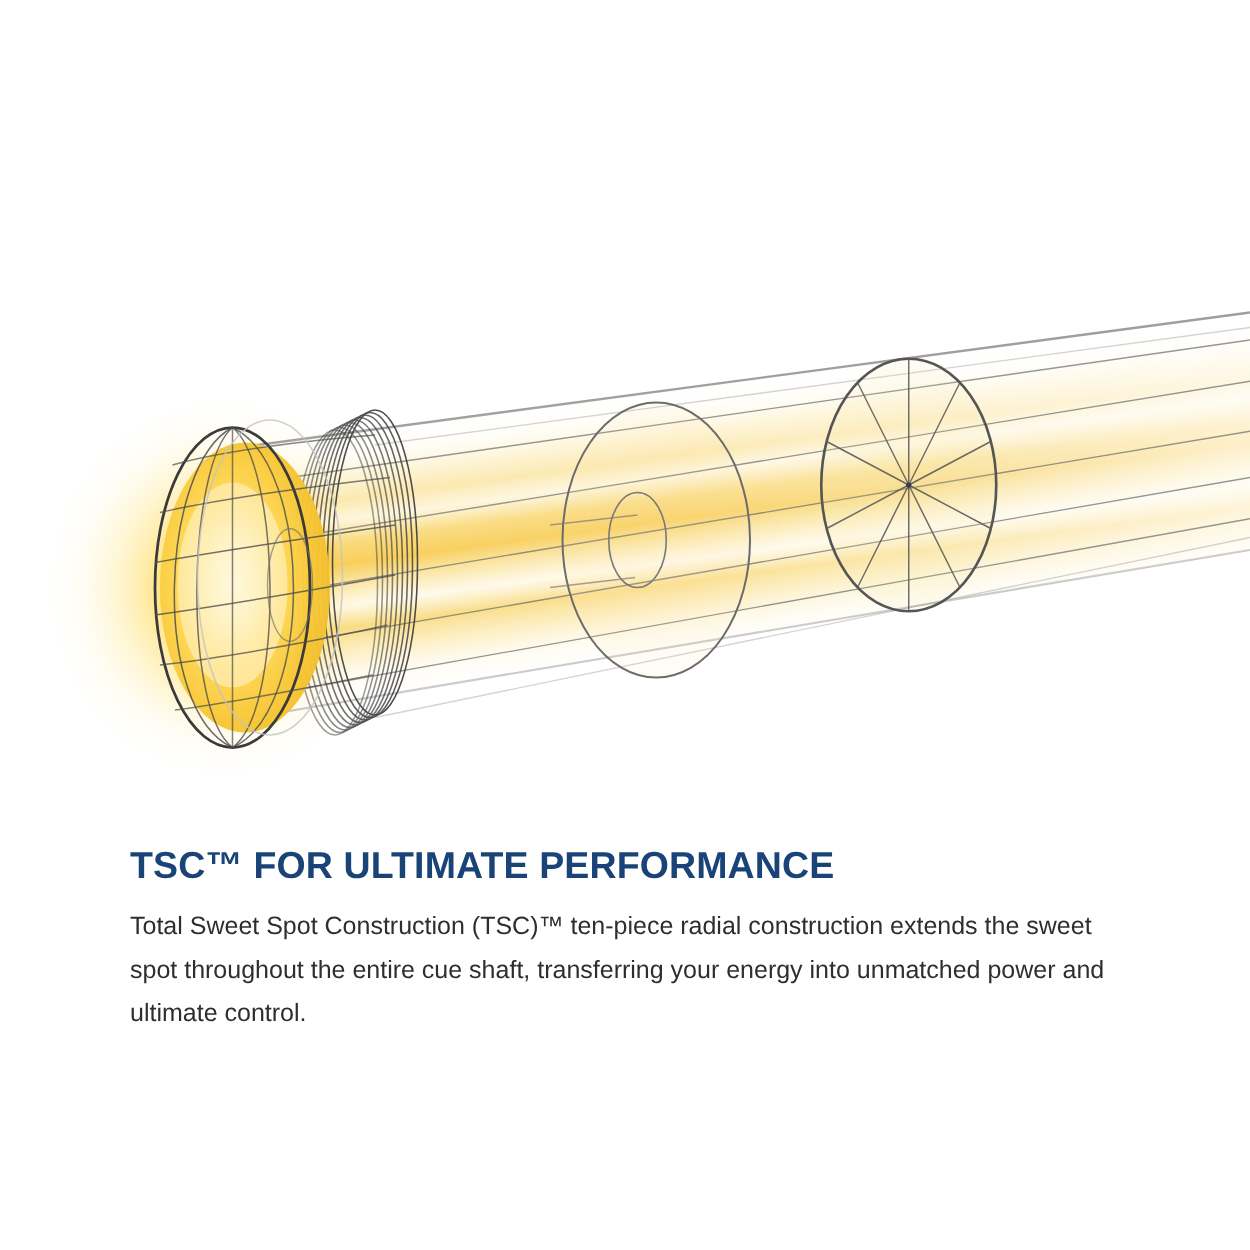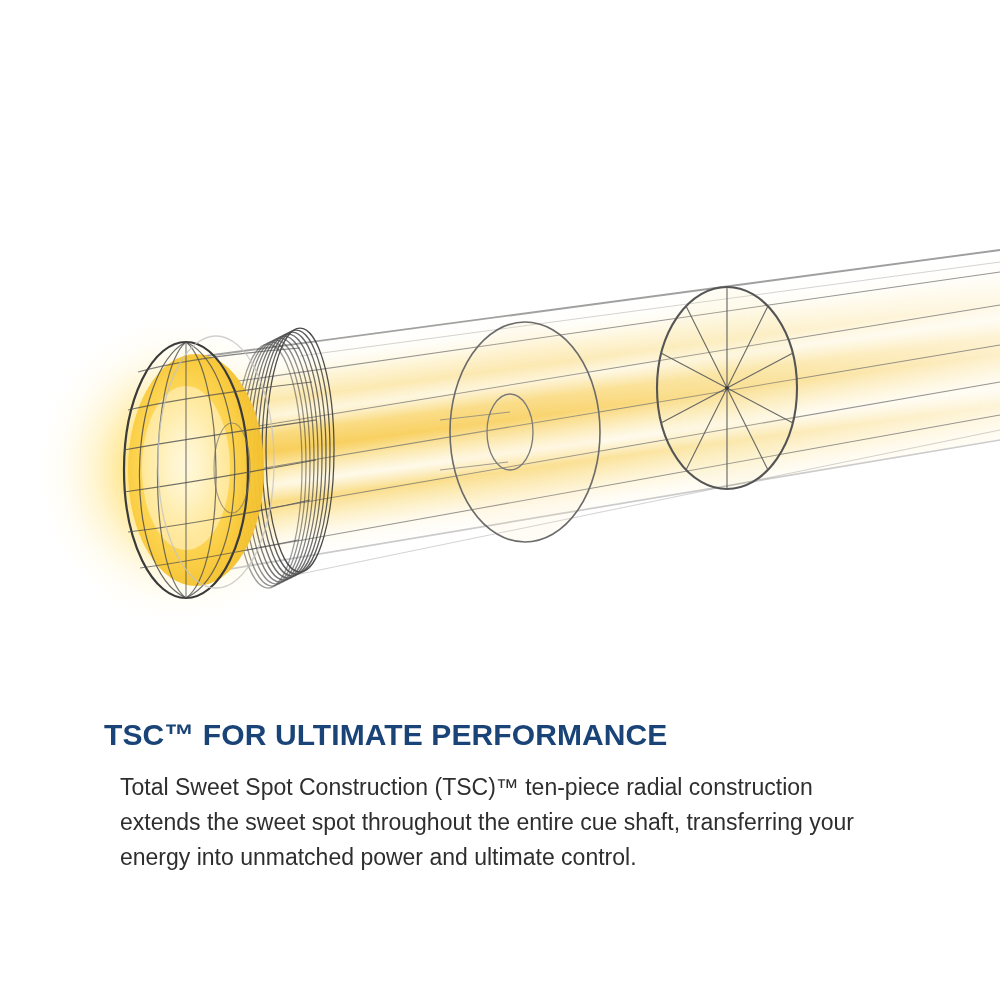--- a/index.html
+++ b/index.html
@@ -22,37 +22,37 @@
     height: 690px;
   }
   #illustration-area svg {
     display: block;
     width: 1000px;
     height: 690px;
   }
   #caption-block {
     position: absolute;
     left: 104px;
-    top: 716px;
+    top: 674px;
     width: 800px;
   }
   #heading {
     color: #1a4477;
     font-size: 30px;
     font-weight: bold;
     letter-spacing: 0.1px;
     line-height: 38px;
     margin: 0 0 12px 0;
     white-space: nowrap;
   }
   #body-copy {
     color: #2e2e2e;
-    font-size: 23px;
+    font-size: 20px;
     line-height: 35px;
-    margin: 16px;
+    margin: 0;
     max-width: 800px;
   }
 </style>
 </head>
 <body>
 
 <div id="illustration-area">
   <svg viewBox="0 0 1000 690" xmlns="http://www.w3.org/2000/svg">
     <defs>
 

